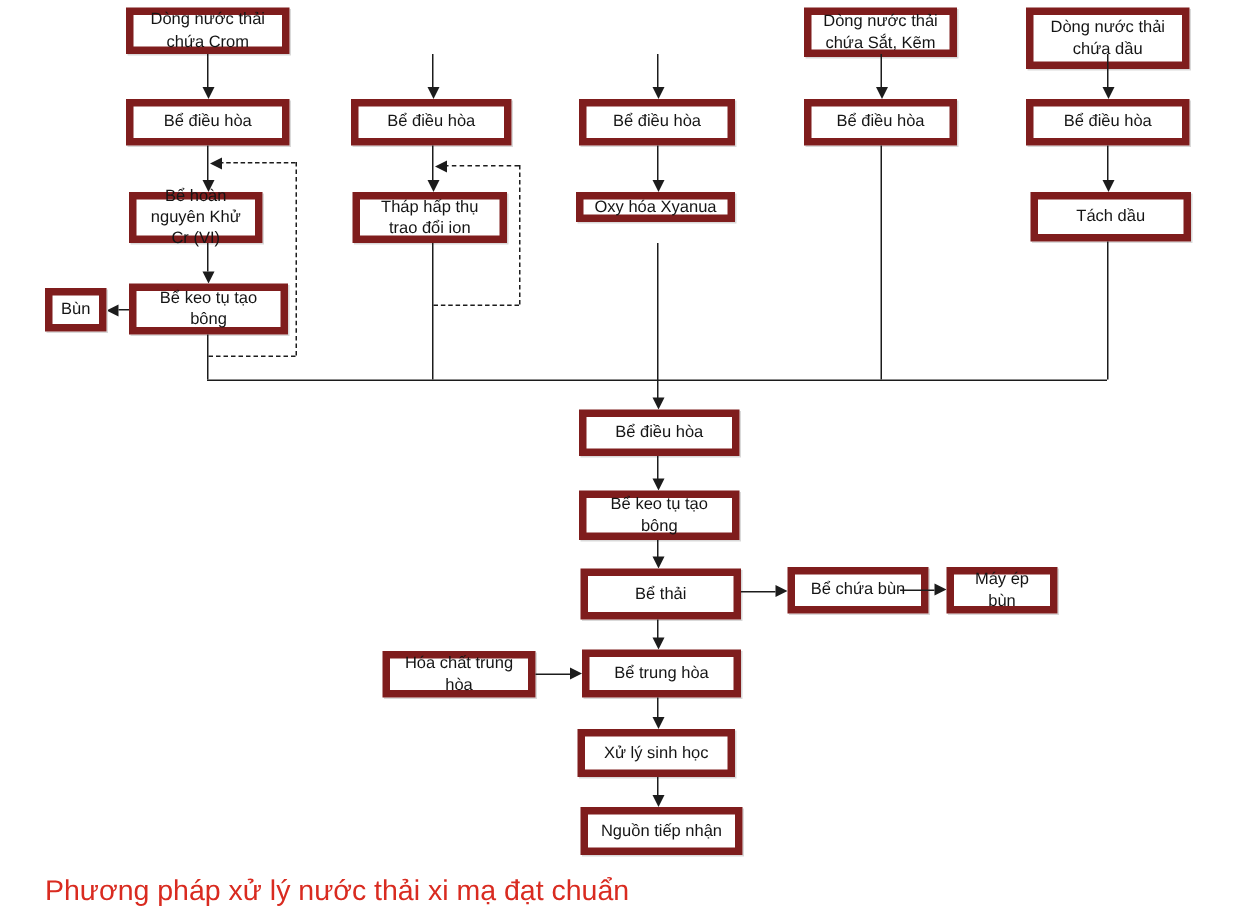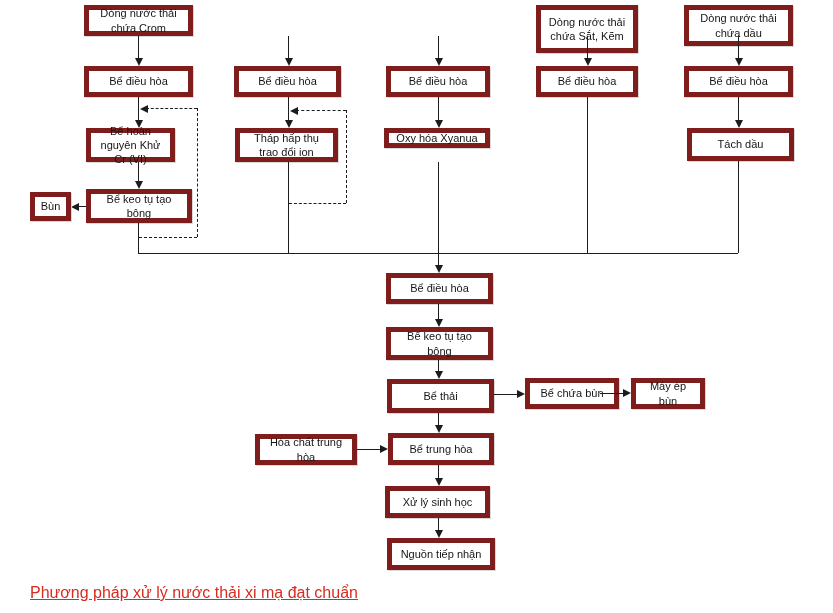--- a/index.html
+++ b/index.html
@@ -24,30 +24,30 @@
   .lv{position:absolute;width:0;border-left:1.5px solid #1c1c1c;}
   .lh{position:absolute;height:0;border-top:1.5px solid #1c1c1c;}
   .dv{border-left-style:dashed;}
   .dh{border-top-style:dashed;}
   .ah{position:absolute;width:0;height:0;}
   .ah.down{border-left:4px solid transparent;border-right:4px solid transparent;border-top:8px solid #1c1c1c;}
   .ah.left{border-top:4px solid transparent;border-bottom:4px solid transparent;border-right:8px solid #1c1c1c;}
   .ah.right{border-top:4px solid transparent;border-bottom:4px solid transparent;border-left:8px solid #1c1c1c;}
   .caption{
     position:absolute;left:30px;top:584px;
-    font-size:16px;color:#d92b20;white-space:nowrap;text-decoration:underline;
+    font-size:19px;color:#d92b20;white-space:nowrap;
   }
 </style>
 </head>
 <body>
 
 <div id="canvas">
 
   <div class="box" style="left:84px;top:5px;width:109px;height:31px">Dòng nước thải chứa Crom</div>
-  <div class="box" style="left:536px;top:5px;width:102px;height:48px">Dòng nước thải chứa Sắt, Kẽm</div>
+  <div class="box" style="left:536px;top:5px;width:102px;height:33px">Dòng nước thải chứa Sắt, Kẽm</div>
   <div class="box" style="left:684px;top:5px;width:109px;height:41px">Dòng nước thải chứa dầu</div>
 
   <div class="lv" style="left:138px;top:36px;height:23px"></div>
     <div class="ah down" style="left:135px;top:58px"></div>
   <div class="lv" style="left:288px;top:36px;height:23px"></div>
     <div class="ah down" style="left:285px;top:58px"></div>
   <div class="lv" style="left:438px;top:36px;height:23px"></div>
     <div class="ah down" style="left:435px;top:58px"></div>
   <div class="lv" style="left:587px;top:36px;height:23px"></div>
     <div class="ah down" style="left:584px;top:58px"></div>

